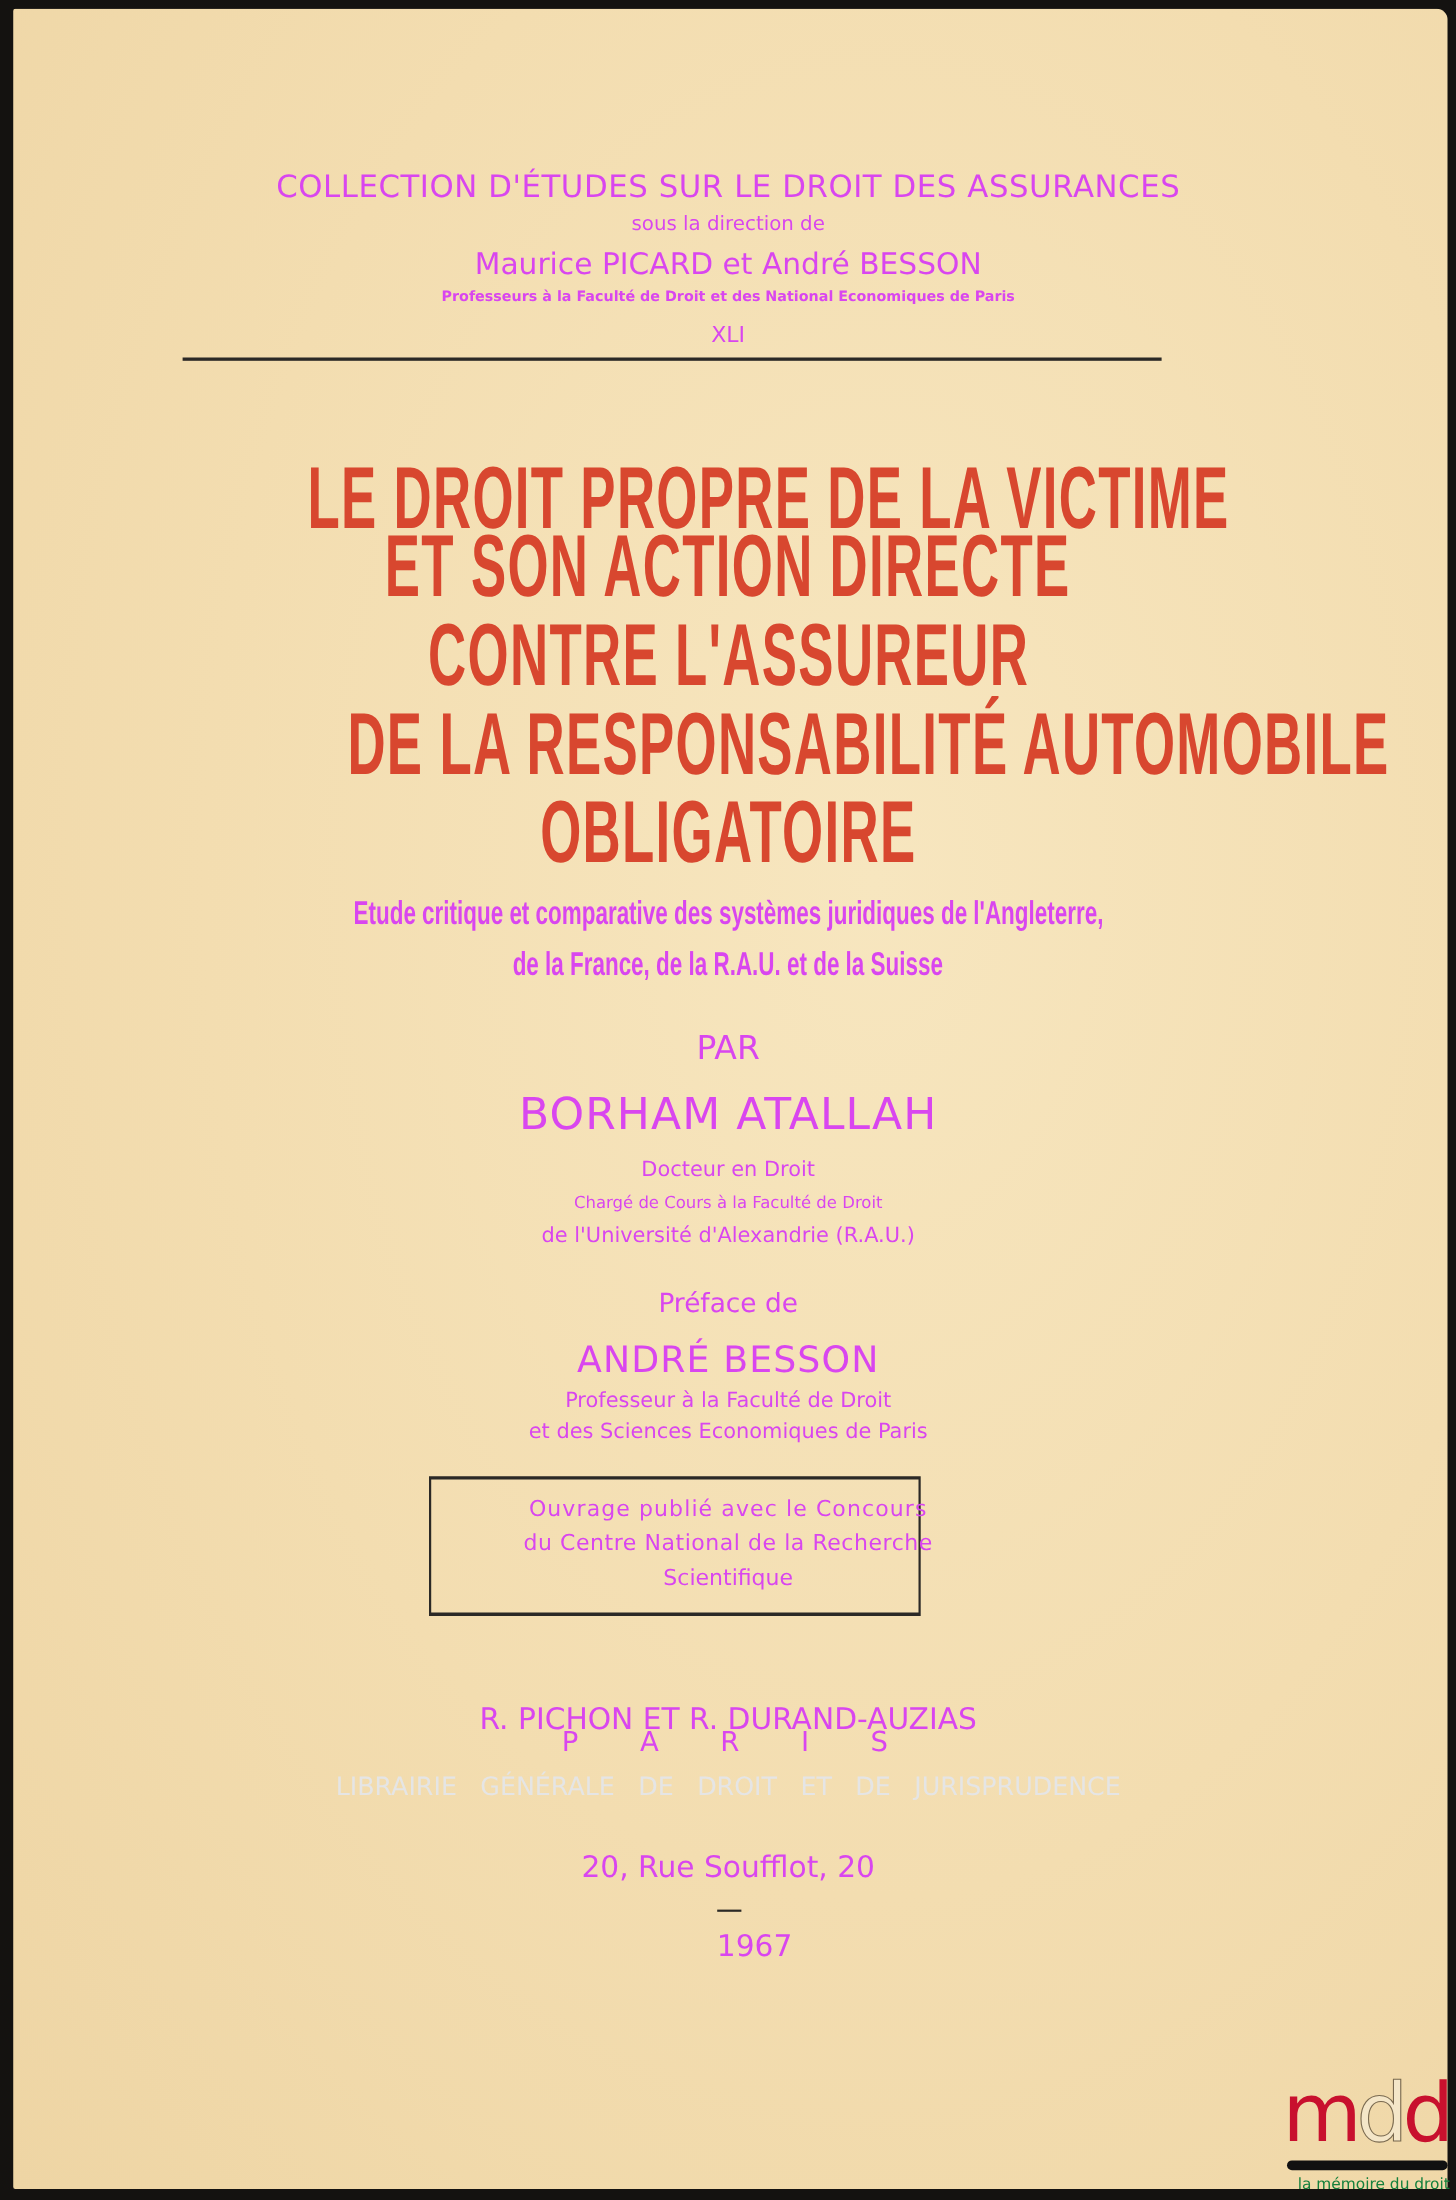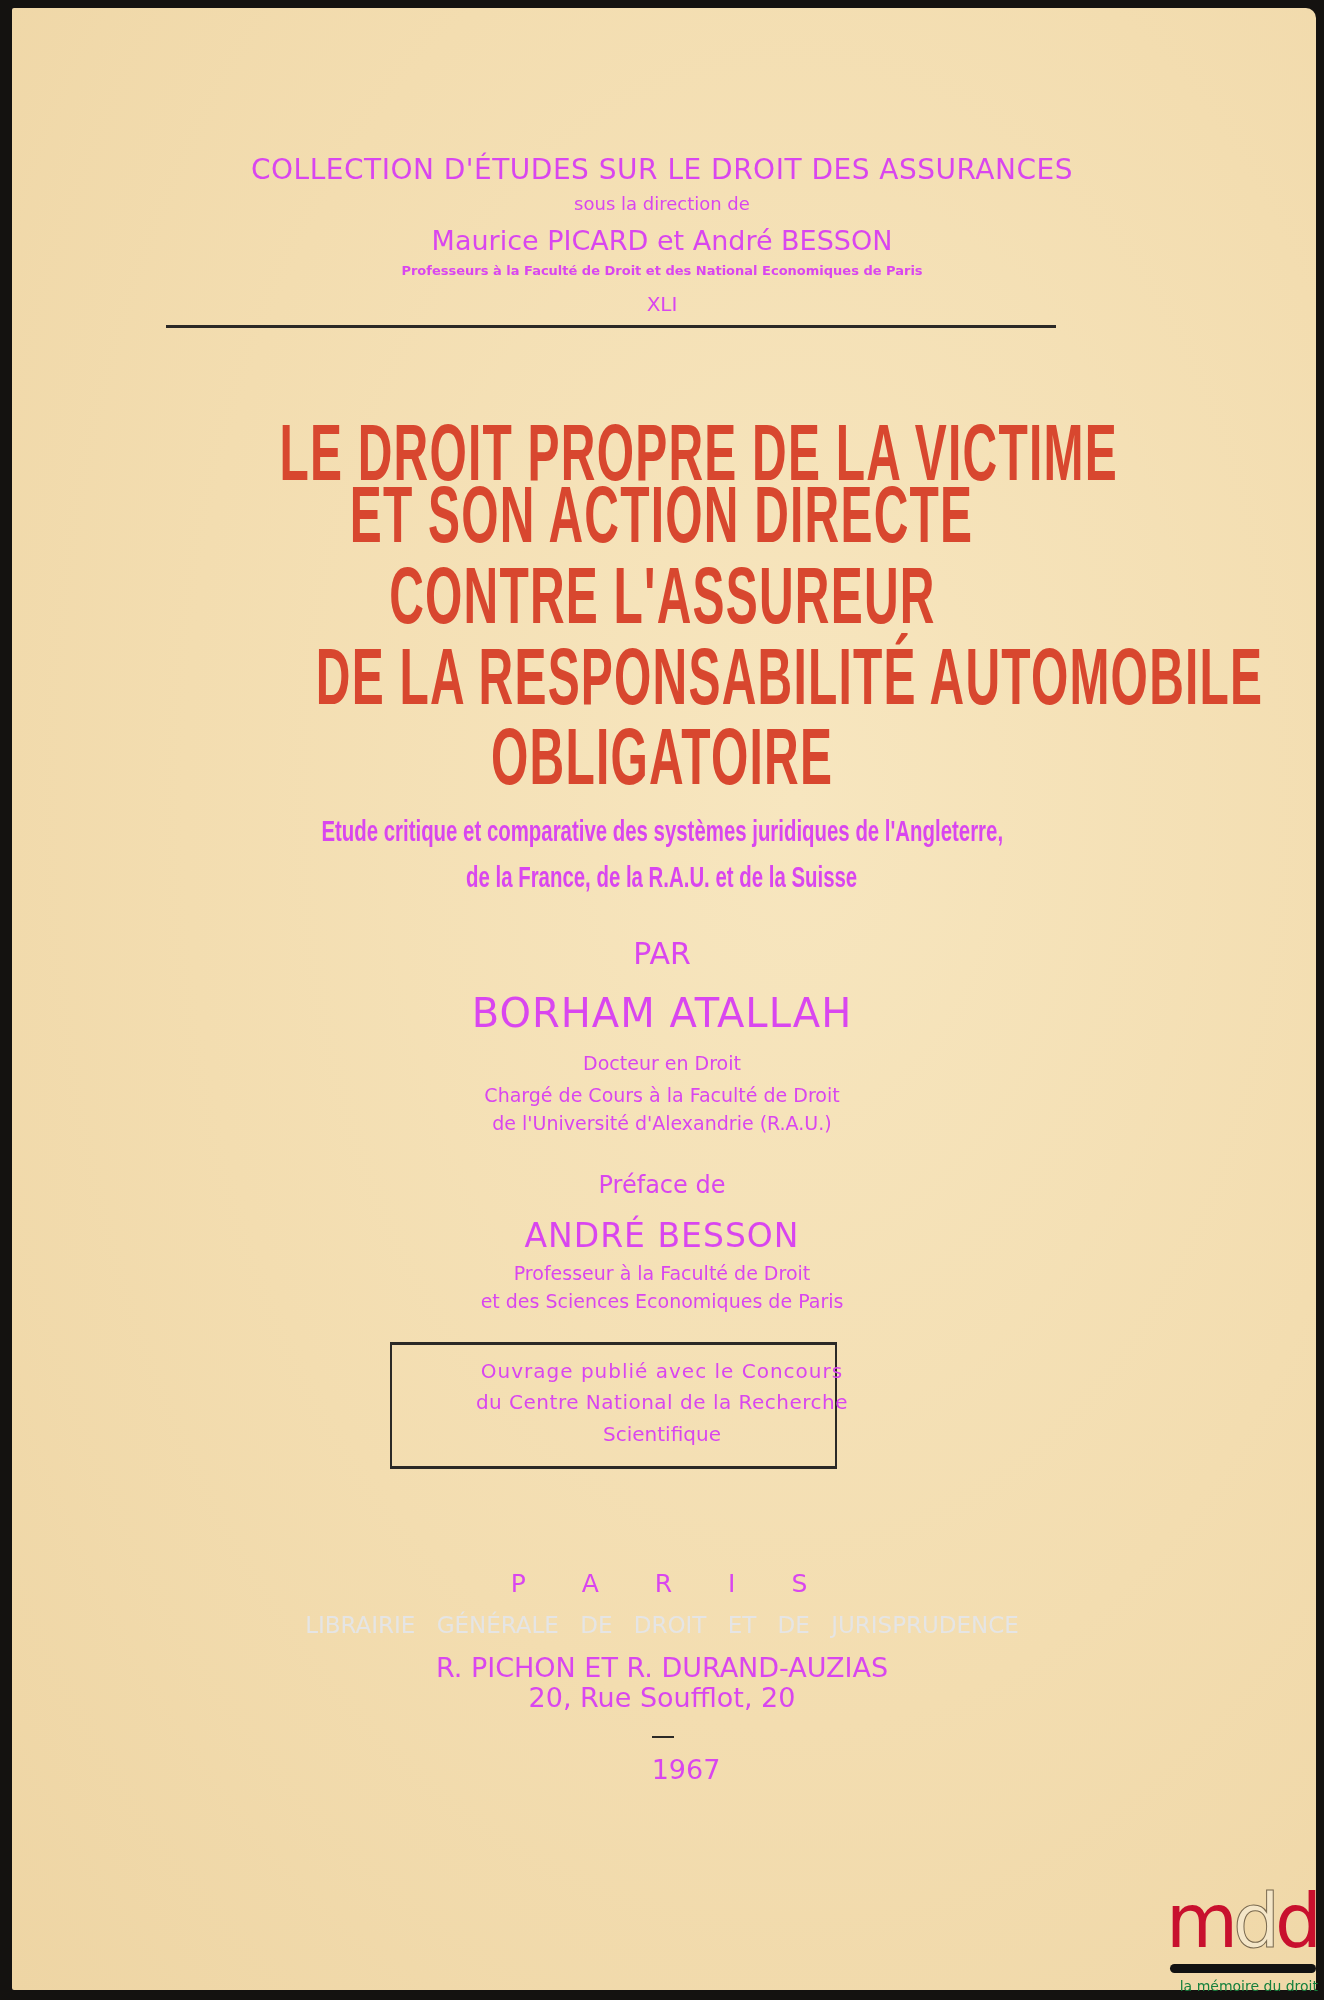--- a/index.html
+++ b/index.html
@@ -40,36 +40,36 @@
 <div class="line red title" style="top:556px;"><span>CONTRE L'ASSUREUR</span></div>
 <div class="line red title" style="top:637px;"><span>DE LA RESPONSABILITÉ AUTOMOBILE</span></div>
 <div class="line red title" style="top:717px;"><span>OBLIGATOIRE</span></div>
 
 <div class="line dark sub" style="top:814px;"><span>Etude critique et comparative des systèmes juridiques de l'Angleterre,</span></div>
 <div class="line dark sub" style="top:860px;"><span>de la France, de la R.A.U. et de la Suisse</span></div>
 
 <div class="line dark" style="top:936px; font-size:30px;">PAR</div>
 <div class="line dark" style="top:990px; font-size:40px; letter-spacing:1px;">BORHAM ATALLAH</div>
 <div class="line dark" style="top:1052px; font-size:19px;">Docteur en Droit</div>
-<div class="line dark" style="top:1084px; font-size:19px;">Chargé de Cours à la Faculté de Droit</div>
+<div class="line dark" style="top:1084px; font-size:15px;">Chargé de Cours à la Faculté de Droit</div>
 <div class="line dark" style="top:1112px; font-size:19px;">de l'Université d'Alexandrie (R.A.U.)</div>
 
 <div class="line dark" style="top:1171px; font-size:24px;">Préface de</div>
 <div class="line dark" style="top:1216px; font-size:33px; letter-spacing:1px;">ANDRÉ BESSON</div>
 <div class="line dark" style="top:1262px; font-size:19px;">Professeur à la Faculté de Droit</div>
 <div class="line dark" style="top:1290px; font-size:19px;">et des Sciences Economiques de Paris</div>
 
 <div class="box"></div>
 <div class="line dark" style="top:1359px; font-size:20px; letter-spacing:1px;">Ouvrage publié avec le Concours</div>
 <div class="line dark" style="top:1390px; font-size:20px; letter-spacing:0.5px;">du Centre National de la Recherche</div>
 <div class="line dark" style="top:1422px; font-size:20px;">Scientifique</div>
 
 <div class="line dark" style="top:1569px; font-size:25px; word-spacing:36px; letter-spacing:6px;">P A R I S</div>
 <div class="line red" style="top:1612px; font-size:23px; word-spacing:14px; color:#e5e5e5;">LIBRAIRIE GÉNÉRALE DE DROIT ET DE JURISPRUDENCE</div>
-<div class="line dark" style="top:1652px; font-size:27px;">R. PICHON ET R. DURAND-AUZIAS</div>
+<div class="line dark" style="top:1548px; font-size:27px;">R. PICHON ET R. DURAND-AUZIAS</div>
 <div class="line dark" style="top:1682px; font-size:27px;">20, Rue Soufflot, 20</div>
 <div class="dash"></div>
 <div class="line dark" style="top:1754px; font-size:27px;padding-left:24px;">1967</div>
 
 <div class="logo">
   <div class="logo-text"><span>m</span><span class="hollow">d</span><span>d</span></div>
   <div class="logo-bar"></div>
   <div class="logo-tag">la mémoire du droit</div>
 </div>
 

